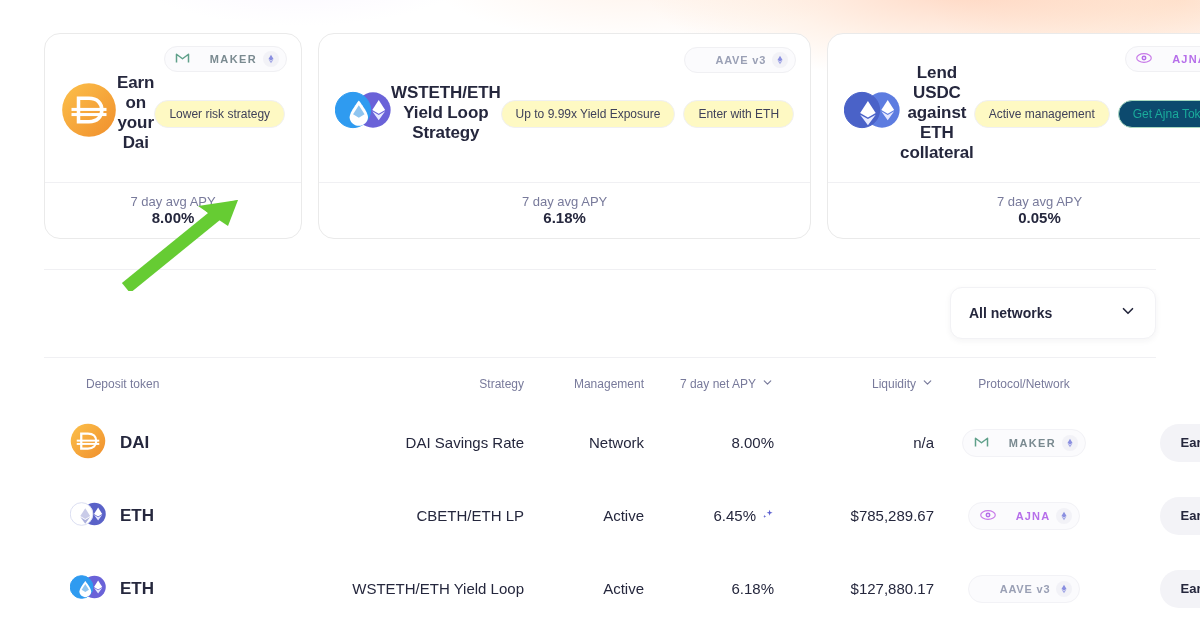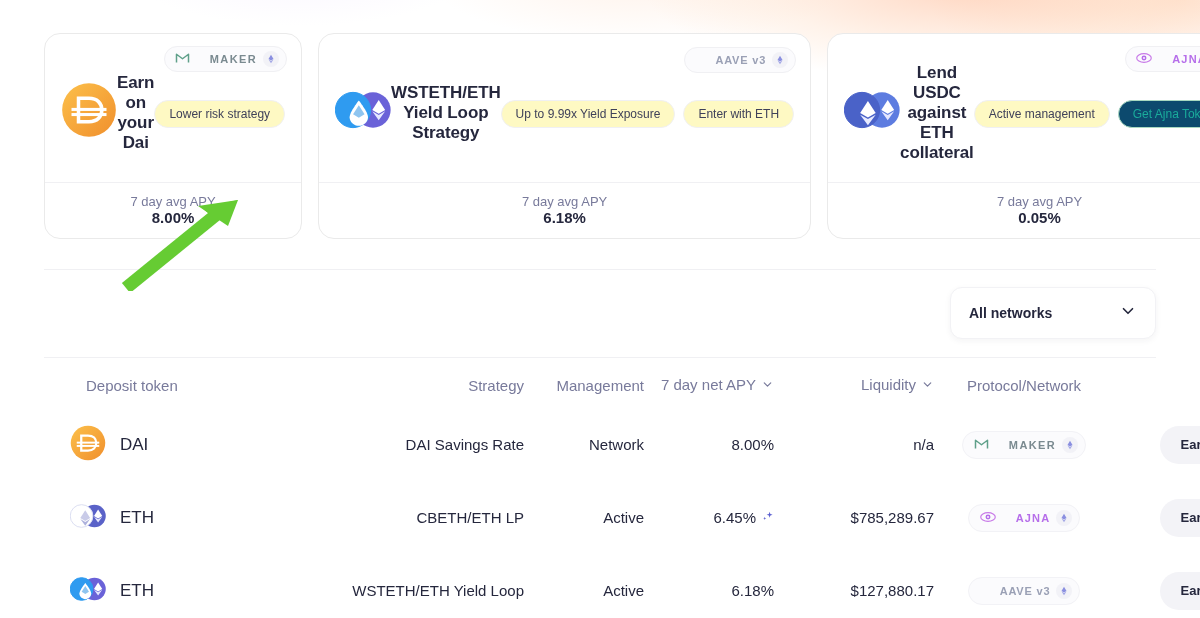--- a/index.html
+++ b/index.html
@@ -206,21 +206,21 @@
     border-top: 1px solid #f0f0f3;
   }
 
   table.earn-table {
     width: 100%;
     border-collapse: collapse;
     table-layout: fixed;
   }
 
   .earn-table thead th {
-    font-size: 15px;
+    font-size: 12px;
     font-weight: 400;
     color: #787a9b;
     padding: 18px 0 14px;
     text-align: right;
     white-space: nowrap;
   }
   .earn-table thead th.col-token { text-align: left; padding-left: 42px; }
   .earn-table thead th.col-proto { text-align: center; }
   .earn-table thead th.col-action { }
 
@@ -239,21 +239,21 @@
   .earn-table tbody td.col-action { text-align: right; padding-right: 26px; }
 
   .token-cell {
     display: flex;
     align-items: center;
     gap: 14px;
   }
 
   .token-symbol {
     font-size: 17px;
-    font-weight: 400;
+    font-weight: 700;
     color: #25273d;
     text-align: right;
   }
 
   .muted-val { color: #787a9b; }
 
   .apy-cell {
     display: inline-flex;
     align-items: center;
     gap: 5px;

